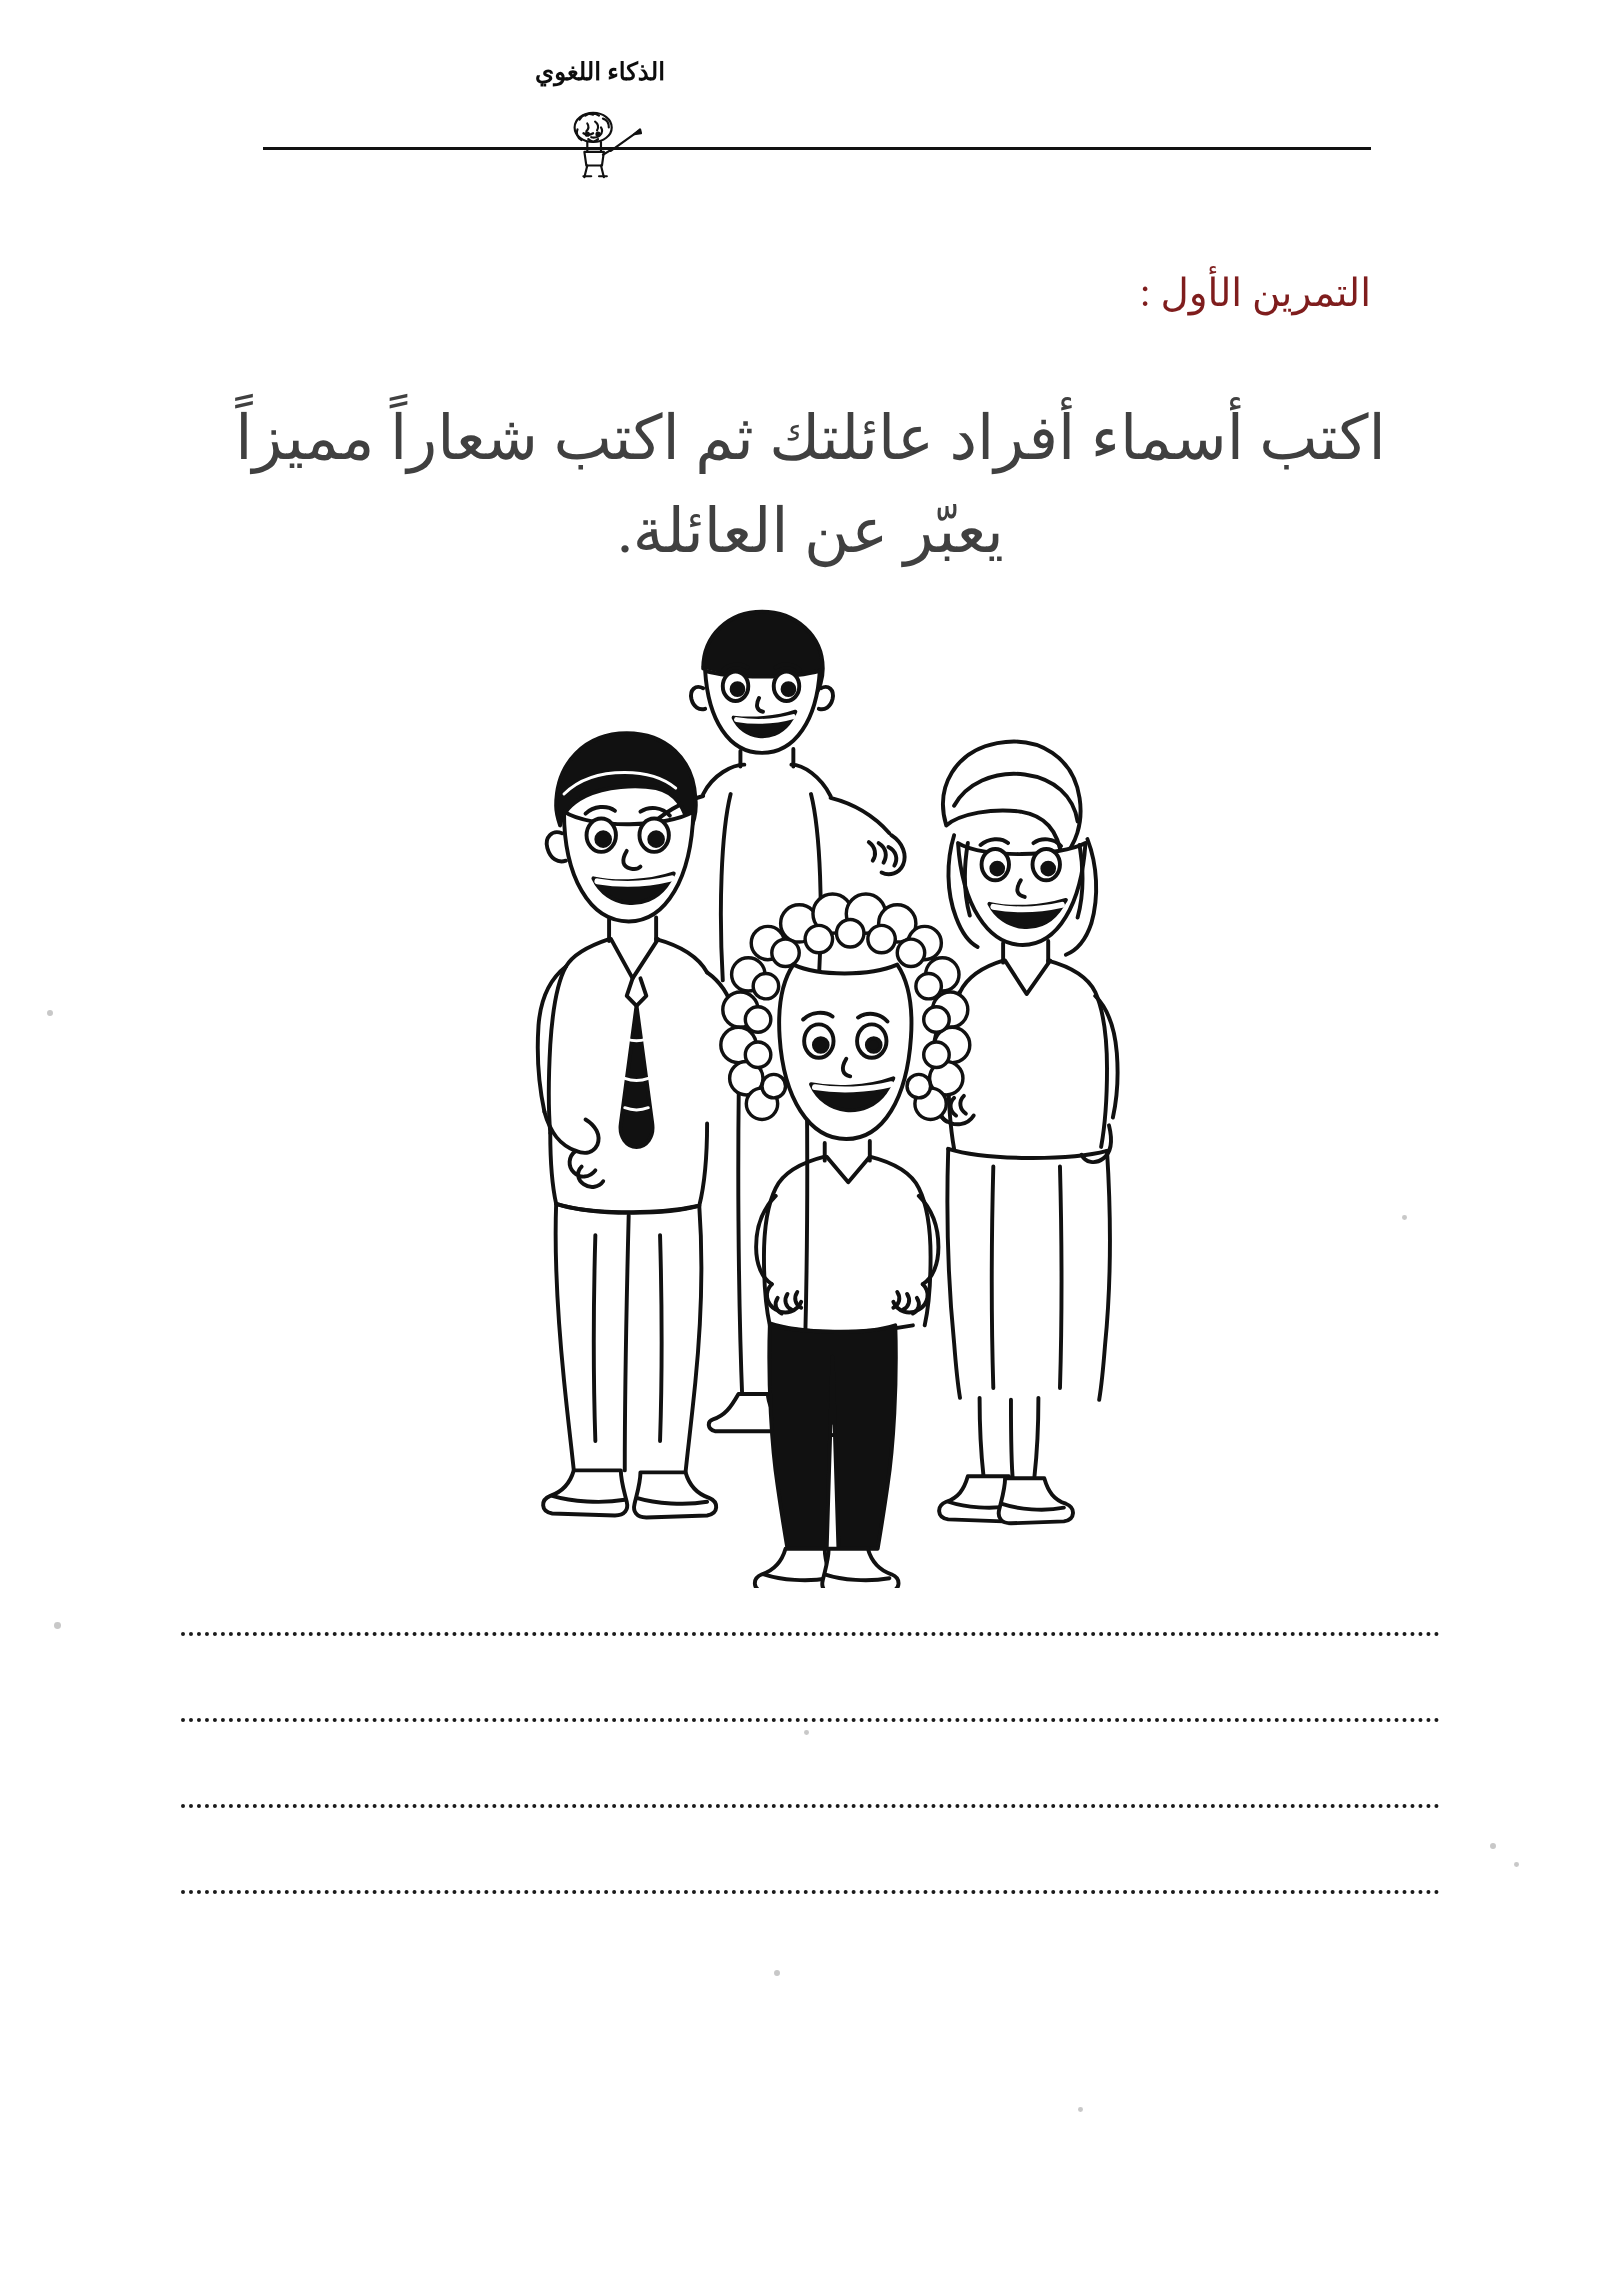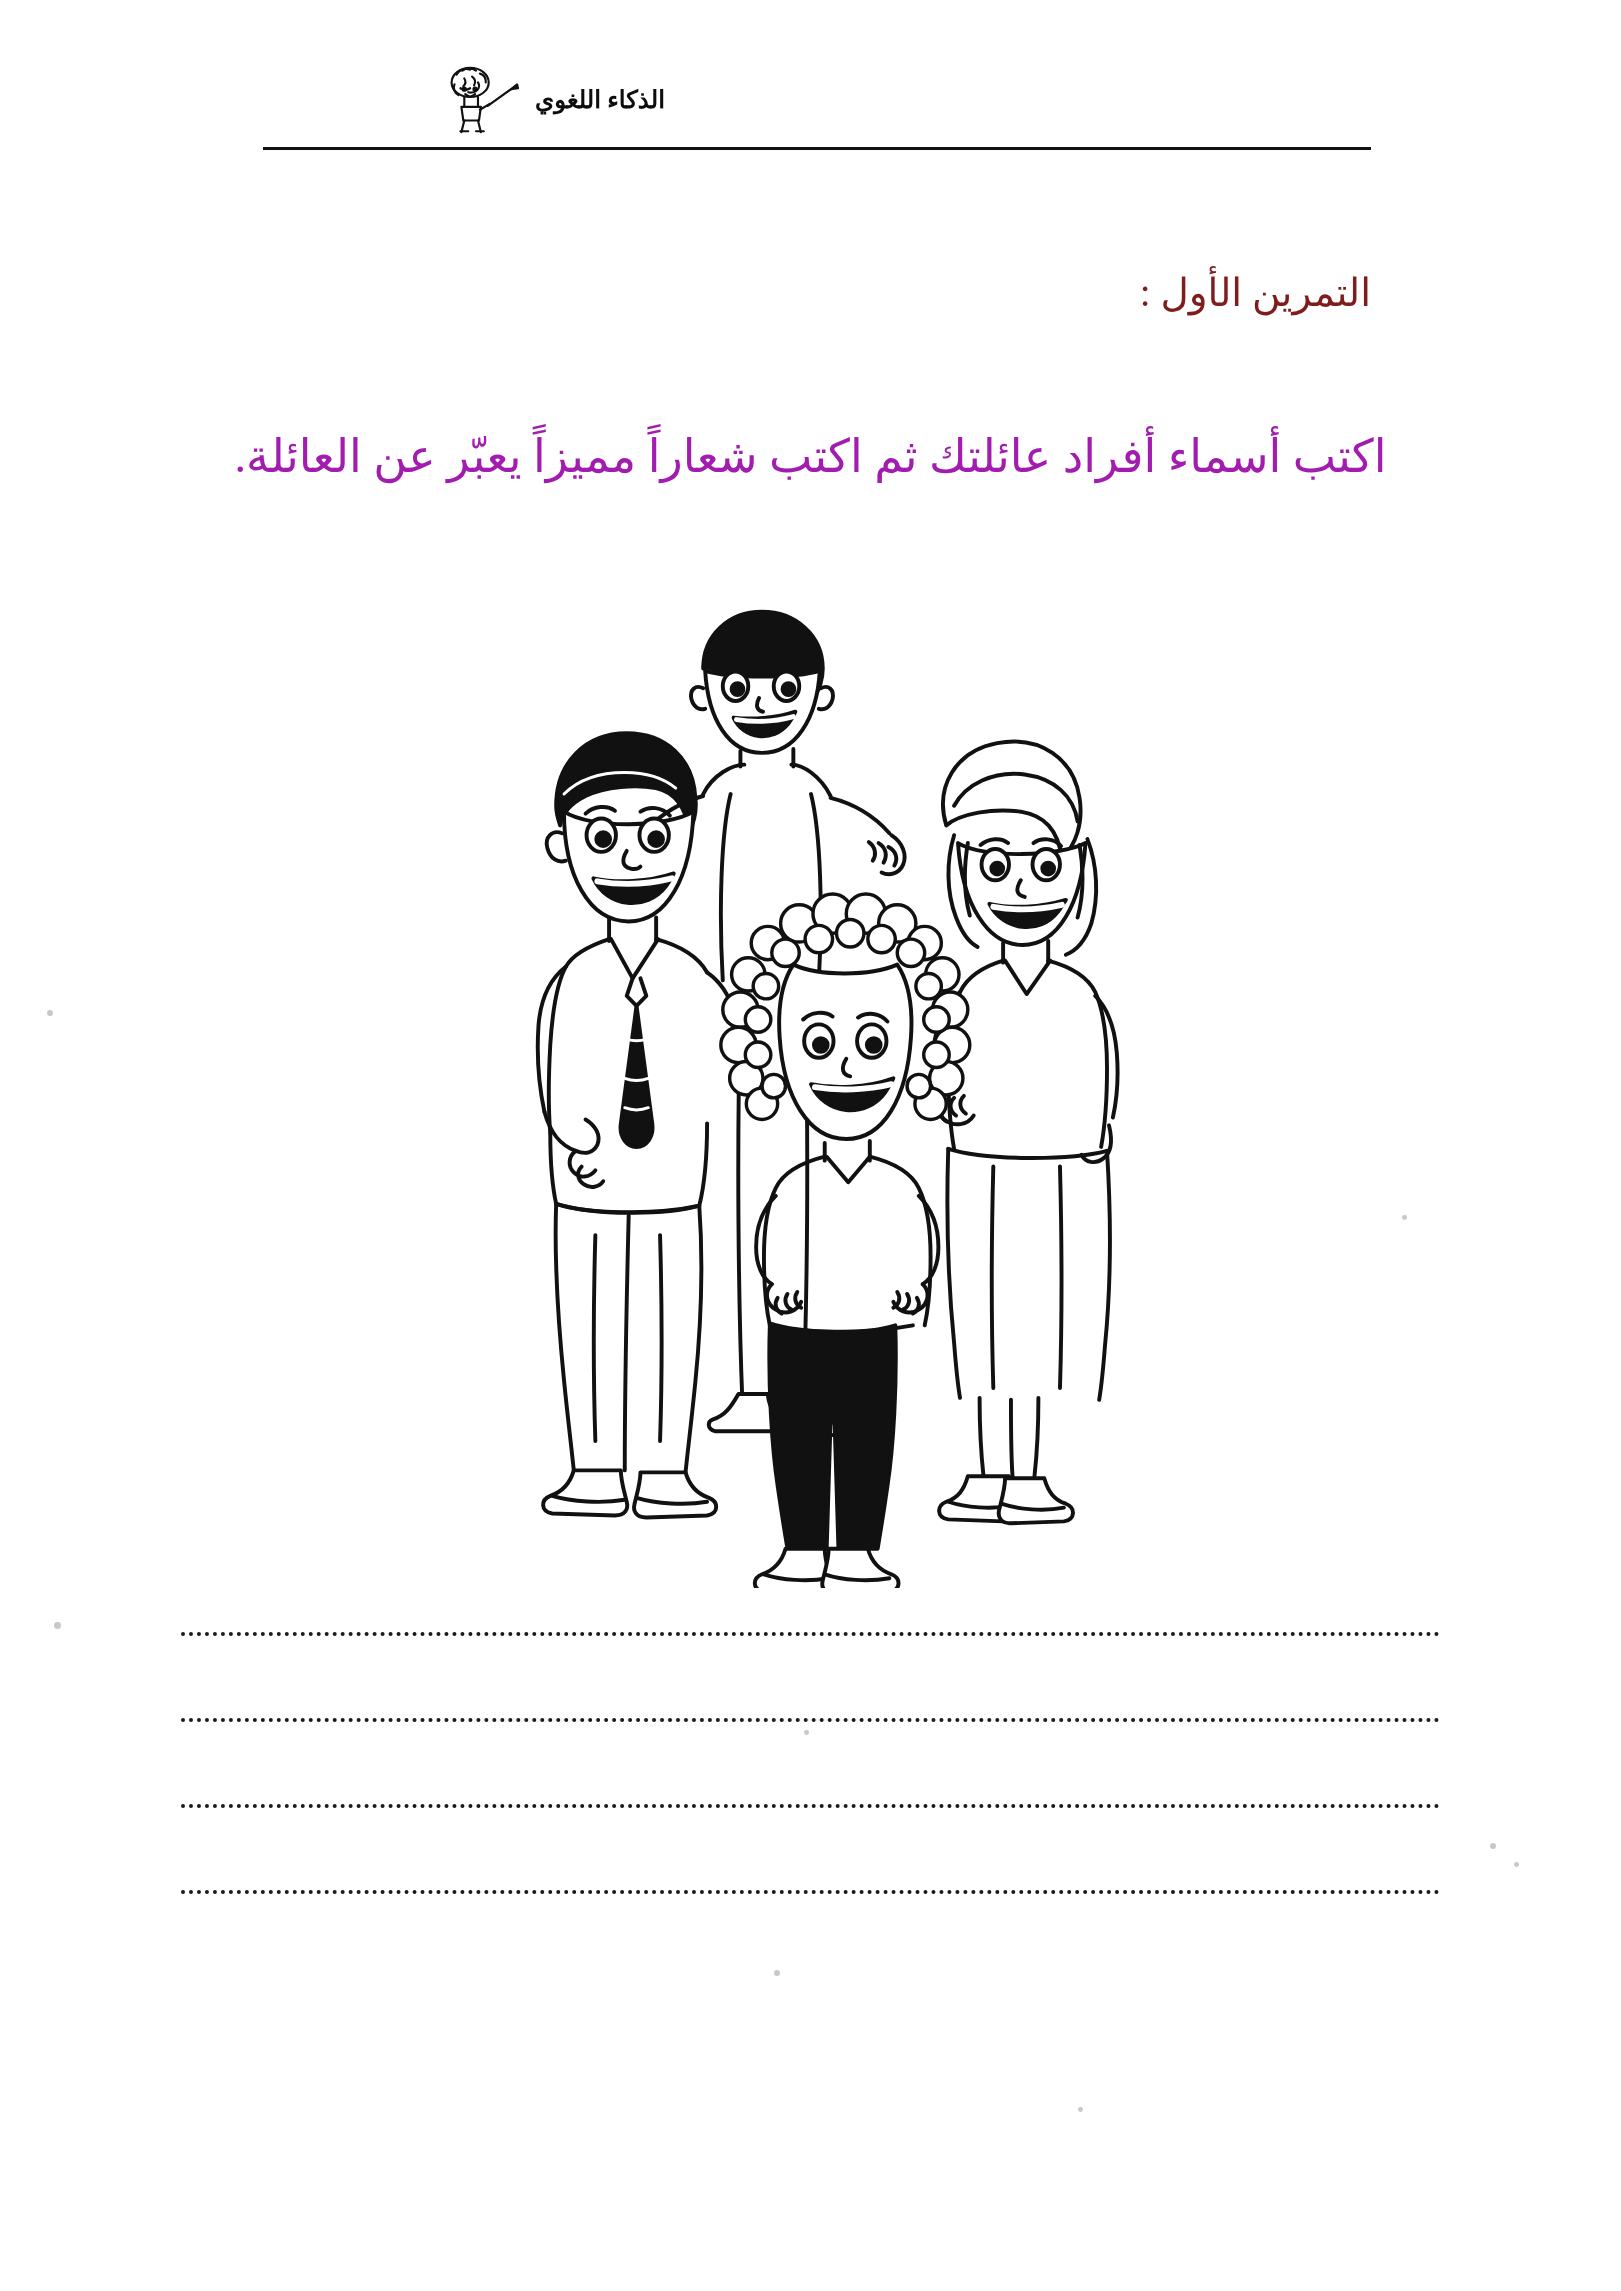--- a/index.html
+++ b/index.html
@@ -23,20 +23,21 @@
     top: 57px;
     right: 250px;
     left: 250px;
     height: 103px;
   }
   .header-inner {
     position: absolute;
     top: 0;
     right: 706px;
     display: flex;
+    flex-direction: column;
     align-items: center;
     gap: 15.7px;
   }
   .header-label {
     font-size: 24.5px;
     font-weight: 700;
     letter-spacing: 0.5px;
     white-space: nowrap;
     color: #0d0d0d;
     font-family: "Liberation Serif", "DejaVu Serif", serif;
@@ -62,27 +63,27 @@
     right: 250px;
     font-size: 39px;
     font-weight: 400;
     color: #7f1d1d;
     letter-spacing: 0.5px;
   }
 
   
   .instruction {
     position: absolute;
-    top: 422px;
+    top: 392px;
     right: 206px;
     left: 206px;
-    font-size: 46px;
+    font-size: 62px;
     line-height: 1.5;
     text-align: center;
-    color: #a21caf;
+    color: #404040;
     font-weight: 500;
   }
 
   
   .illustration {
     position: absolute;
     top: 549px;
     left: 0;
     right: 0;
     height: 1059px;

